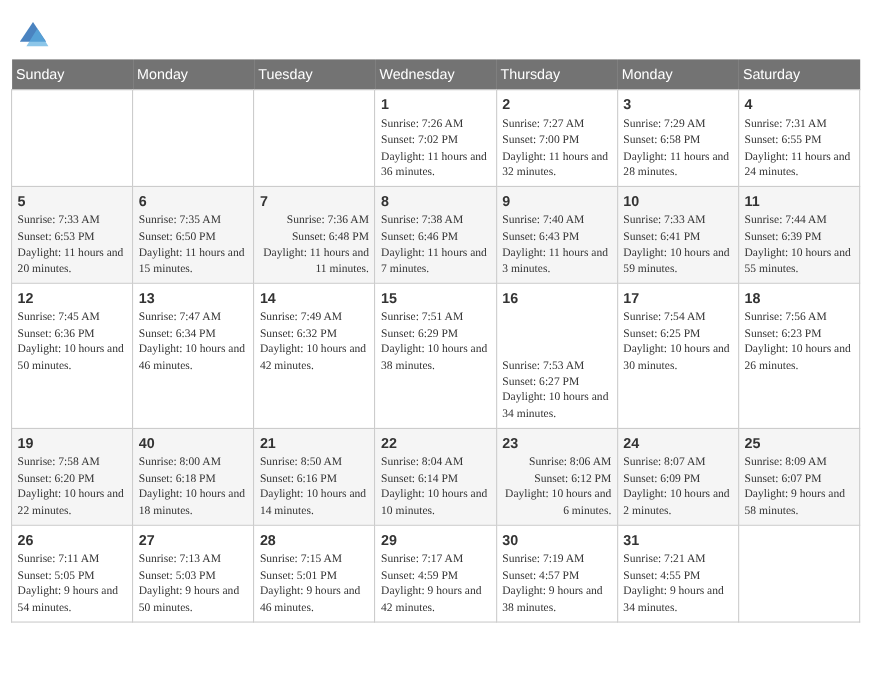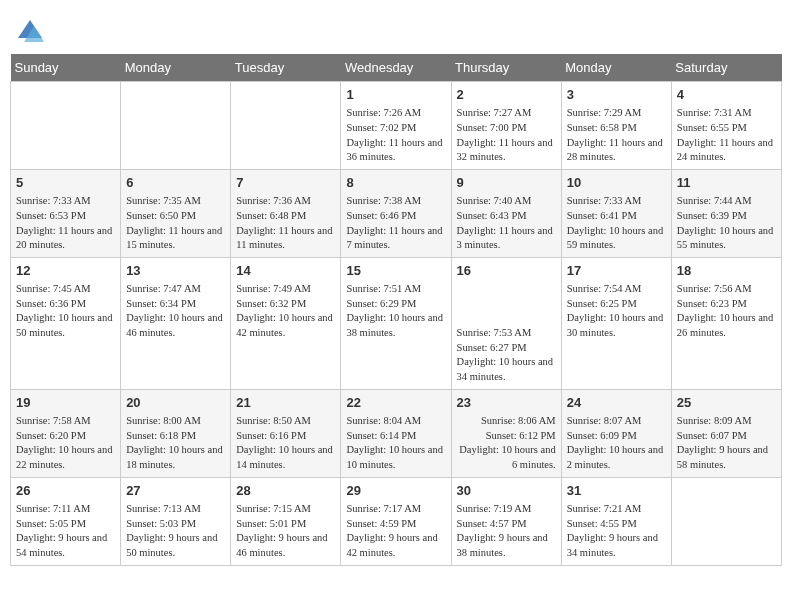--- a/index.html
+++ b/index.html
@@ -162,21 +162,21 @@
 Daylight: 11 hours and 20 minutes.</div>
         </td>
         <td>
           <span class="day-num">6</span>
           <div class="day-info" style="white-space: pre-line;">Sunrise: 7:35 AM
 Sunset: 6:50 PM
 Daylight: 11 hours and 15 minutes.</div>
         </td>
         <td>
           <span class="day-num">7</span>
-          <div class="day-info" style="white-space: pre-line;">Sunrise: 7:36 AM
+          <div class="day-info" style="white-space: pre-line; text-align: right;">Sunrise: 7:36 AM
 Sunset: 6:48 PM
 Daylight: 11 hours and 11 minutes.</div>
         </td>
         <td>
           <span class="day-num">8</span>
           <div class="day-info" style="white-space: pre-line;">Sunrise: 7:38 AM
 Sunset: 6:46 PM
 Daylight: 11 hours and 7 minutes.</div>
         </td>
         <td>
@@ -243,21 +243,21 @@
         </td>
       </tr>
       <tr>
         <td>
           <span class="day-num">19</span>
           <div class="day-info" style="white-space: pre-line;">Sunrise: 7:58 AM
 Sunset: 6:20 PM
 Daylight: 10 hours and 22 minutes.</div>
         </td>
         <td>
-          <span class="day-num">20</span>
+          <span class="day-num">40</span>
           <div class="day-info" style="white-space: pre-line;">Sunrise: 8:00 AM
 Sunset: 6:18 PM
 Daylight: 10 hours and 18 minutes.</div>
         </td>
         <td>
           <span class="day-num">21</span>
           <div class="day-info" style="white-space: pre-line;">Sunrise: 8:50 AM
 Sunset: 6:16 PM
 Daylight: 10 hours and 14 minutes.</div>
         </td>

